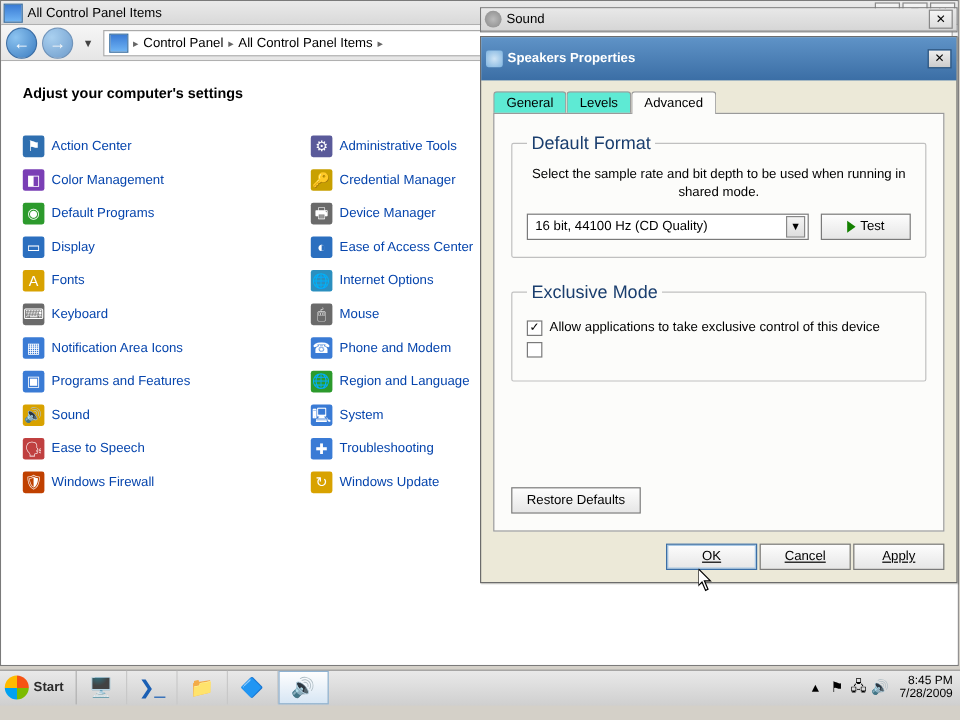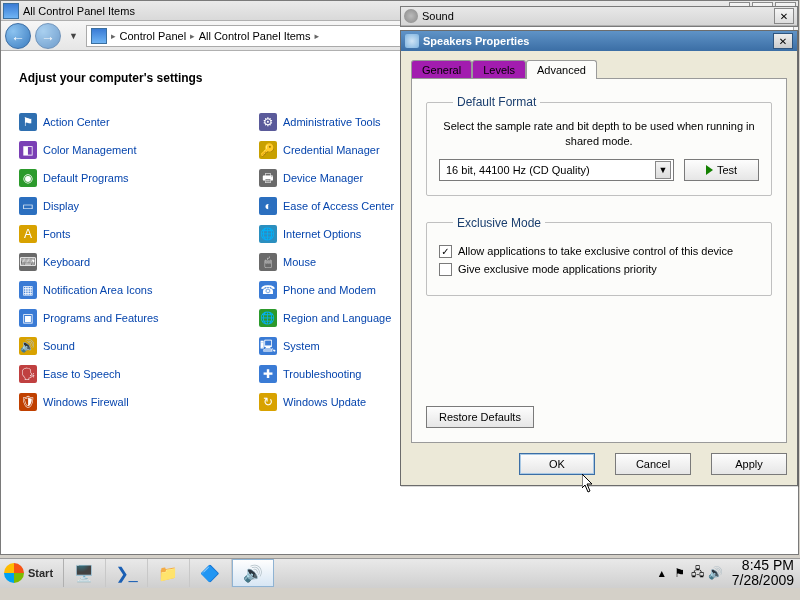--- a/index.html
+++ b/index.html
@@ -155,21 +155,21 @@
     position: absolute;
     top: 30px; left: 400px;
     width: 398px; height: 456px;
     border: 1px solid #6c6c6c;
     background: #ece9d8;
     display: flex; flex-direction: column;
     z-index: 6;
     box-shadow: 1px 1px 0 rgba(0,0,0,.15);
   }
   .props-title {
-    height: 20px;
+    height: 36px;
     background: linear-gradient(#5f93c7,#3b6ea5);
     color: #fff;
     display:flex; align-items:center;
     padding: 0 4px;
     font-weight: bold;
   }
   .props-title .pico {
     width:14px;height:14px;border-radius:2px;
     background: radial-gradient(circle,#cfe4f5,#7fb4e0);
     margin-right:4px;
@@ -186,21 +186,21 @@
   .tabs-row {
     display:flex;
     padding: 8px 10px 0 10px;
     gap: 0px;
     align-items:flex-end;
   }
   .tab {
     border: 1px solid #9a9a9a;
     border-bottom: none;
     padding: 3px 10px;
-    background: #a21caf;
+    background: #5eead4;
     border-radius: 3px 3px 0 0;
     font-size: 11px;
     cursor:pointer;
     position:relative;
     top:1px;
     color:#000;
   }
   .tab.active {
     background: #fcfcfa;
     z-index:2;
@@ -215,22 +215,21 @@
   }
   fieldset.group {
     border: 1px solid #c0c0c0;
     border-radius: 2px;
     padding: 10px 12px 14px 12px;
     margin-bottom: 20px;
   }
   fieldset.group legend {
     padding: 0 4px;
     color: #1a3e6e;
-    font-size: 12px;
-    margin-left: 14px;
+    font-size: 15px;
   }
   .desc {
     color: #000;
     margin-bottom: 10px;
     line-height: 1.35;
     text-align: center;
   }
   .format-row {
     display:flex; gap:10px; align-items:center;
   }
@@ -269,22 +268,23 @@
   .restore-btn {
     position:absolute;
     left:14px; bottom:14px;
     border:1px solid #7a7a7a;
     background:linear-gradient(#fdfdfd,#e6e6e6);
     padding: 4px 12px;
     cursor:pointer;
     font-family: inherit; font-size: 11px;
   }
   .dlg-buttons {
-    display:flex; justify-content:flex-end; gap:20px;
+    display:flex; justify-content:flex-end; gap:2px;
     padding: 0 10px 10px 10px;
+    text-decoration: underline;
   }
   .dlg-btn {
     width: 76px; height: 22px;
     border:1px solid #7a7a7a;
     background: linear-gradient(#fdfdfd,#e6e6e6);
     cursor:pointer;
     font-family: inherit; font-size:11px;
   }
   .dlg-btn.focus { border:1px solid #3b6ea5; box-shadow: inset 0 0 0 1px #a8c8e4;}
 
@@ -317,21 +317,21 @@
     cursor:pointer; font-size:16px;
   }
   .tb-icon.active { background: linear-gradient(#fefefe,#d7e6f4); border:1px solid #8fb3d3;}
   .tray {
     margin-left:auto;
     display:flex; align-items:center; gap:2px;
     padding-right:6px;
     height: 28px;
   }
   .tray-ico { width:16px;height:16px; display:flex;align-items:center;justify-content:center; font-size:12px; cursor:pointer;}
-  .clock { text-align:right; font-size:14px; line-height:1.1; margin-left:6px;}
+  .clock { text-align:right; font-size:10px; line-height:1.1; margin-left:6px;}
   
   
   .cursor {
     position:absolute;
     top:474px; left:582px;
     width:14px;height:20px;
     z-index:100;
     pointer-events:none;
   }
   .cursor svg{width:14px;height:20px;}
@@ -539,21 +539,20 @@
       </div>
     </fieldset>
     <fieldset class="group">
       <legend>Exclusive Mode</legend>
       <div class="chk-row">
         <div class="chk" id="chk1">✓</div>
         <span>Allow applications to take exclusive control of this device</span>
       </div>
       <div class="chk-row">
         <div class="chk" id="chk2"></div>
-        <span>Give exclusive mode applications priority</span>
       </div>
     </fieldset>
     <button class="restore-btn">Restore Defaults</button>
   </div>
   <div class="dlg-buttons">
     <button class="dlg-btn focus">OK</button>
     <button class="dlg-btn">Cancel</button>
     <button class="dlg-btn">Apply</button>
   </div>
 </div>

